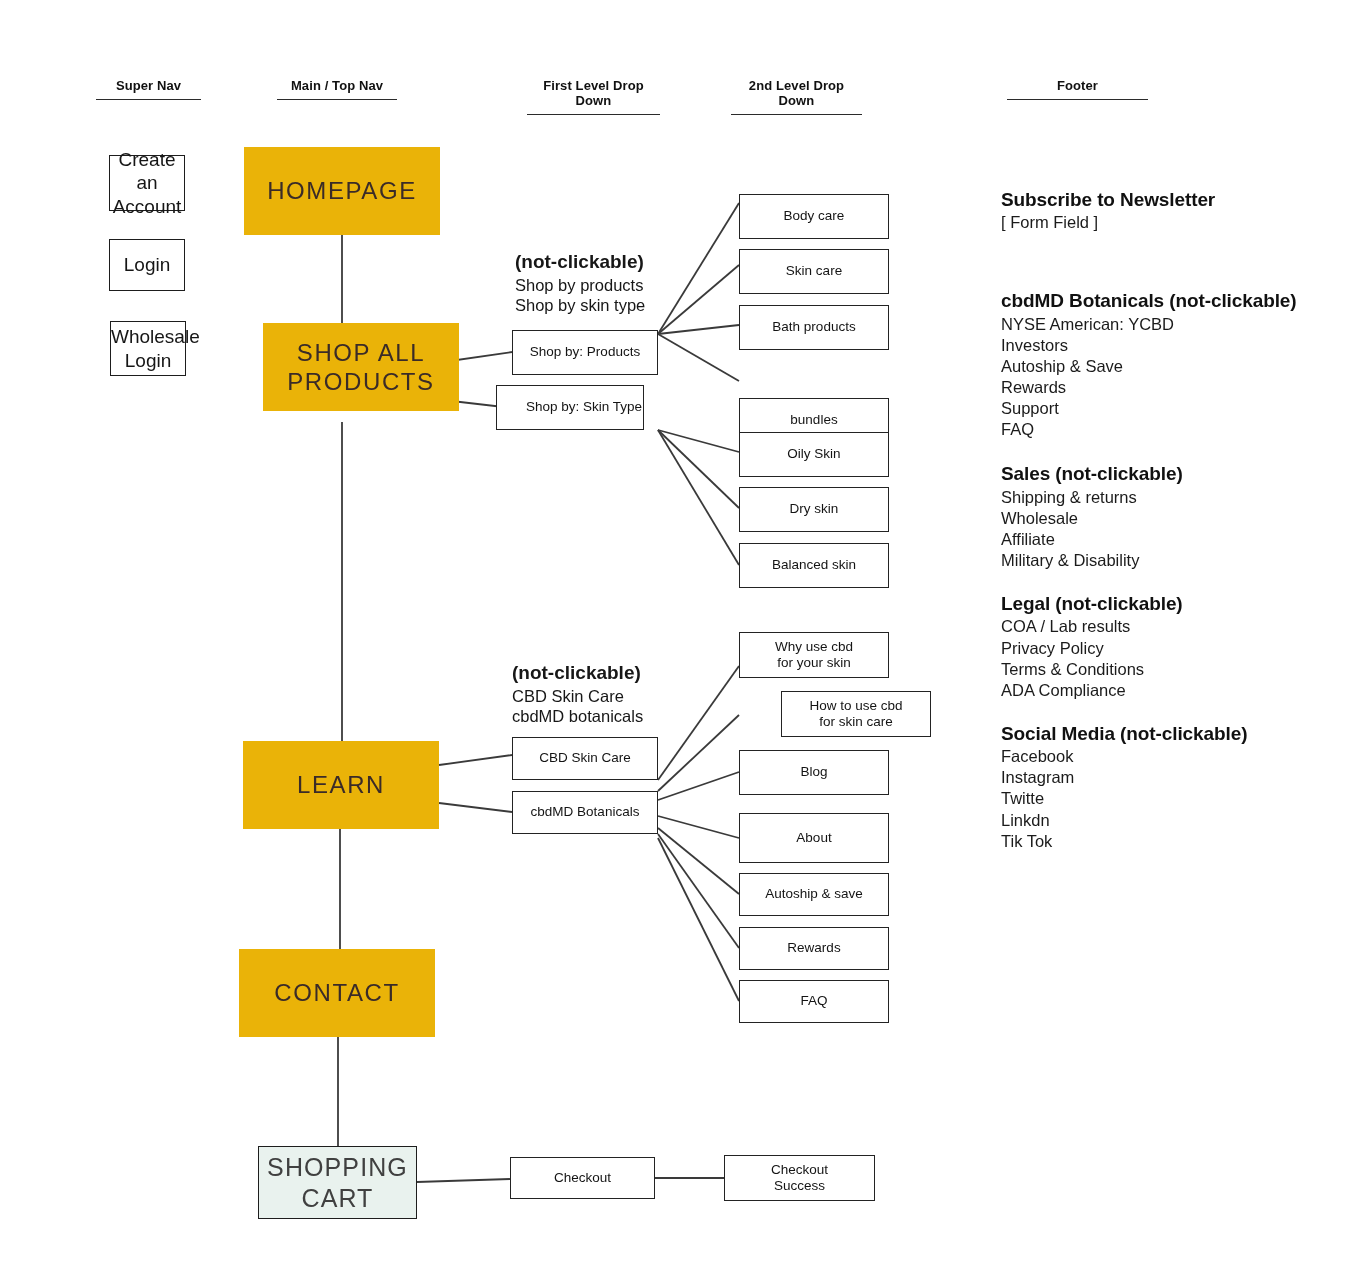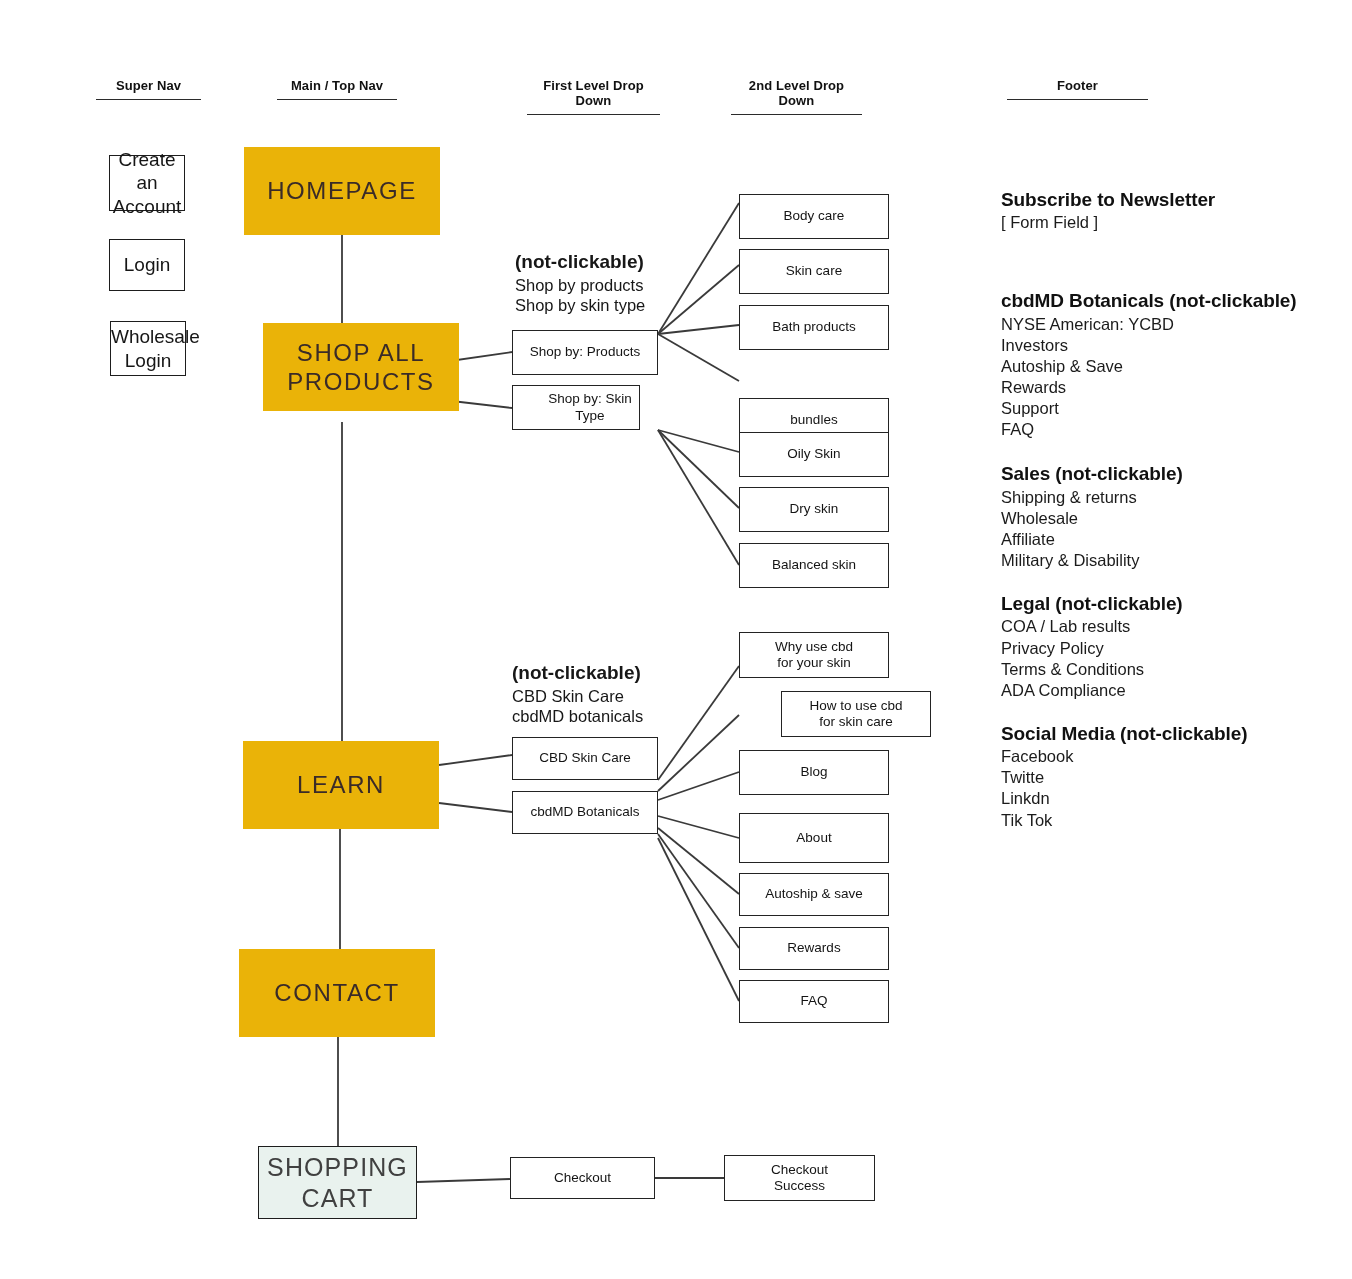--- a/index.html
+++ b/index.html
@@ -219,21 +219,21 @@
   </div>
   <div class="notice" style="left:512px;top:661px;">
     <span class="head">(not-clickable)</span>
     <span class="ln">CBD Skin Care</span>
     <span class="ln">cbdMD botanicals</span>
   </div>
 
   <div class="node drop-box" style="left:512px;top:330px;width:146px;height:45px;">
     <span class="lbl">Shop by: Products</span>
   </div>
-  <div class="node drop-box" style="left:512px;top:385px;width:128px;height:45px;padding-left:28px;">
+  <div class="node drop-box" style="left:496px;top:385px;width:148px;height:45px;padding-left:28px;">
     <span class="lbl">Shop by: Skin Type</span>
   </div>
   <div class="node drop-box" style="left:512px;top:737px;width:146px;height:43px;">
     <span class="lbl">CBD Skin Care</span>
   </div>
   <div class="node drop-box" style="left:512px;top:791px;width:146px;height:43px;">
     <span class="lbl">cbdMD Botanicals</span>
   </div>
 
   <div class="node dd2-box" style="left:739px;top:194px;width:150px;height:45px;">
@@ -328,20 +328,21 @@
       <span class="fitem">Privacy Policy</span>
       <span class="fitem">Terms &amp; Conditions</span>
       <span class="fitem">ADA Compliance</span>
     </div>
 
     <div class="spacer-sm"></div>
 
     <div class="fgroup">
       <span class="ftitle">Social Media (not-clickable)</span>
       <span class="fitem">Facebook</span>
+      <span class="fitem">Instagram</span>
       <span class="fitem">Twitte</span>
       <span class="fitem">Linkdn</span>
       <span class="fitem">Tik Tok</span>
     </div>
 
   </div>
 
 </div>
 
 </body></html>

